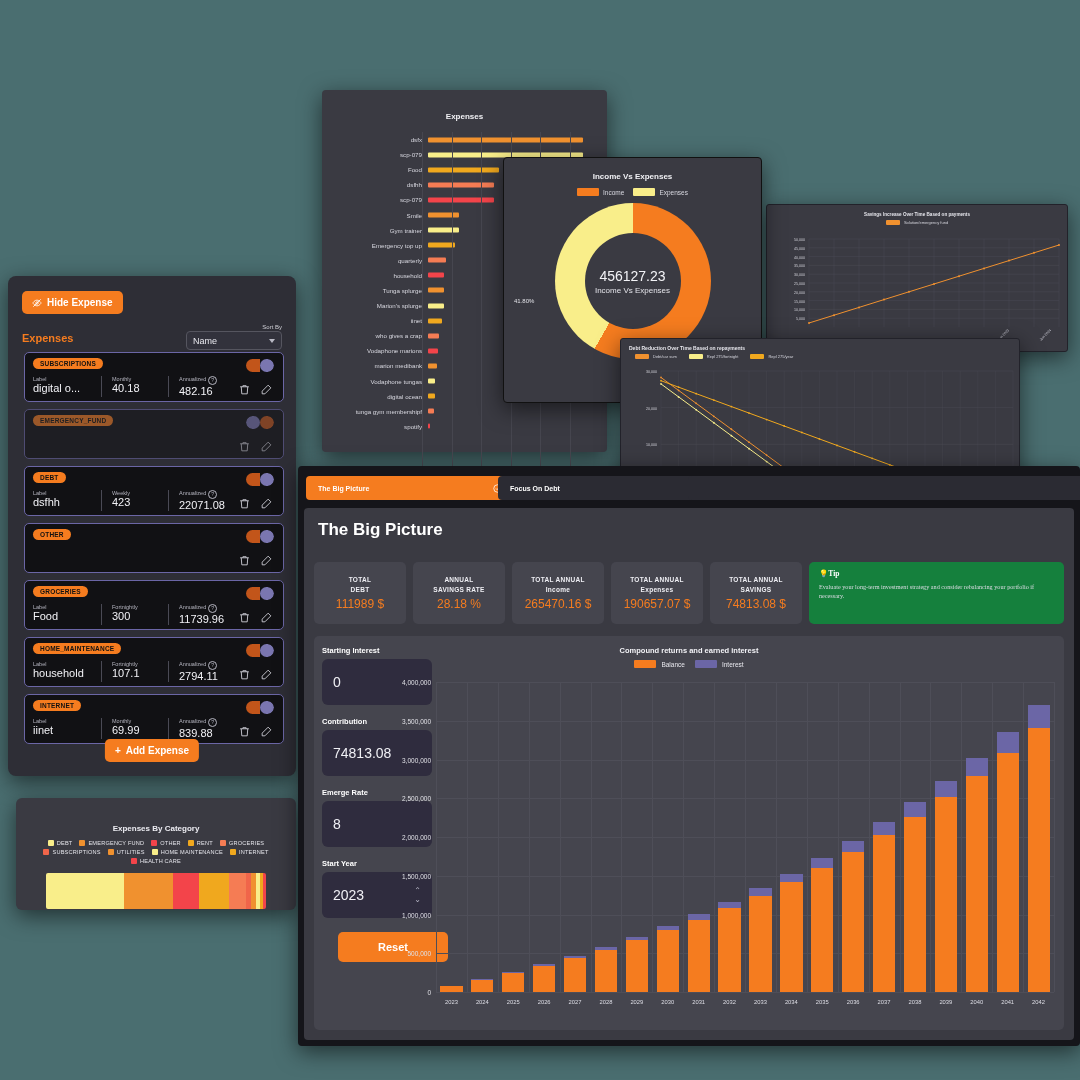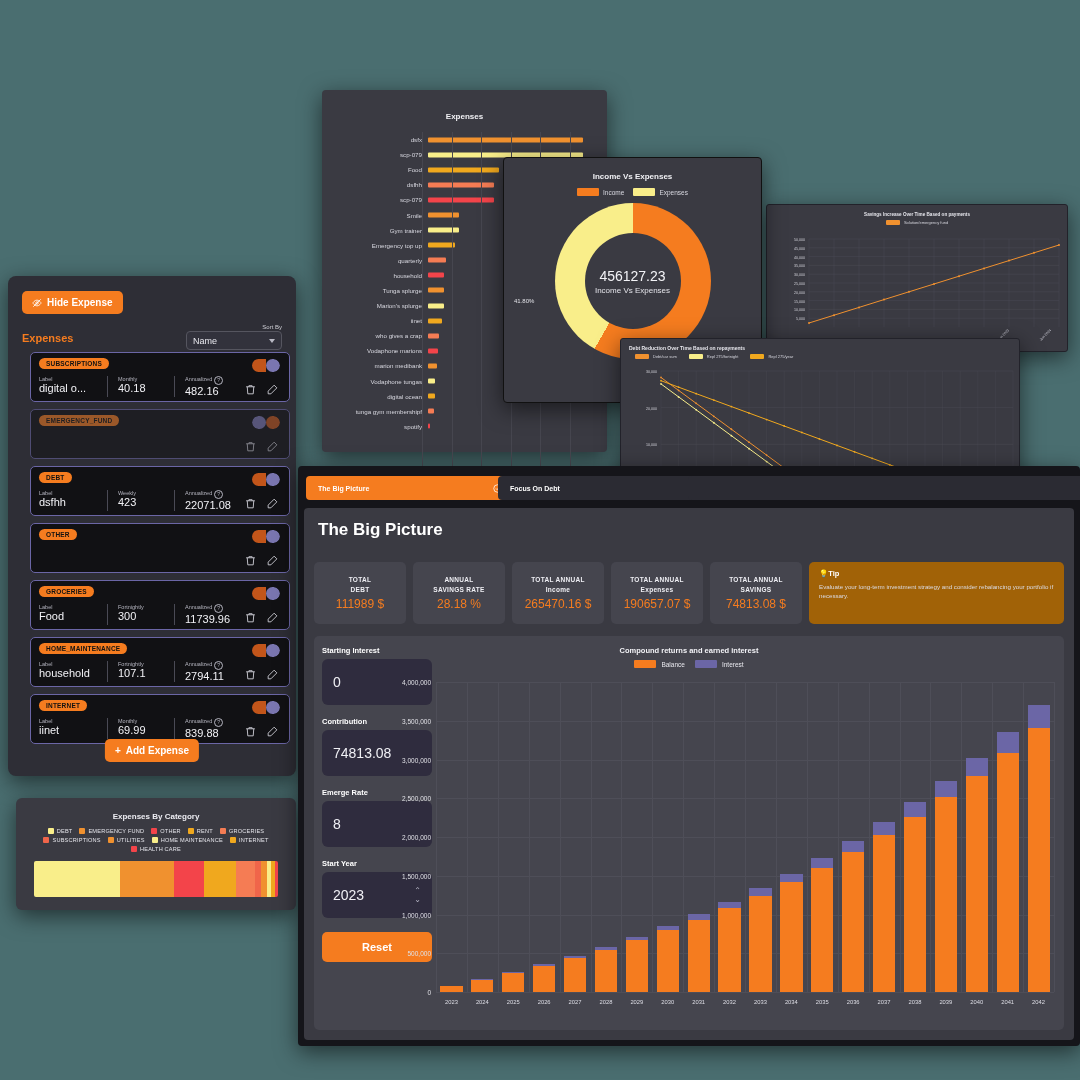--- a/index.html
+++ b/index.html
@@ -29,21 +29,21 @@
   .exp-head{position:absolute;left:14px;top:56px;
     color:#f57c1f;font-size:11px;font-weight:bold;}
   .sortby-wrap{position:absolute;right:14px;top:48px;width:96px;}
   .sortby-lbl{font-size:6px;color:#cfcfd6;text-align:right;margin-bottom:1px;}
   .sortby-sel{
     background:#32323c;border:1px solid #55555f;border-radius:4px;
     height:17px;display:flex;align-items:center;justify-content:space-between;
     padding:0 6px;color:#e8e8ee;font-size:9px;
   }
   .chev{width:0;height:0;border-left:3px solid transparent;border-right:3px solid transparent;border-top:4px solid #b9b9c4;}
-  #expense-list{position:absolute;left:22px;top:76px;width:260px;}
+  #expense-list{position:absolute;left:16px;top:76px;width:260px;}
   .exp-row{
     position:relative;background:#111114;border:1px solid #6b66a6;
     border-radius:5px;height:48px;margin-bottom:7px;
   }
   .exp-row.dim{opacity:.55;}
   .cat-pill{
     position:absolute;left:8px;top:5px;background:#f57c1f;color:#111;
     border-radius:8px;font-size:6.5px;font-weight:bold;padding:2px 7px;
     letter-spacing:.2px;
   }
@@ -62,21 +62,21 @@
   .toggle .b{position:absolute;right:0;top:0;width:50%;height:100%;background:#7a76b0;border-radius:7px;}
   .toggle.off .a{background:#7a76b0;border-radius:7px;}
   .toggle.off .b{background:#c2551a;}
   .row-actions{position:absolute;right:10px;bottom:5px;display:flex;gap:9px;}
   .ico{width:13px;height:13px;}
   #add-expense{position:absolute;left:50%;transform:translateX(-50%);bottom:14px;}
 
   
   #category-card{
     left:16px;top:798px;width:280px;height:112px;background:#3a3a42;
-    border-radius:6px;padding:8px;
+    border-radius:6px;padding:20px;
   }
   .cat-title{text-align:center;color:#ececf2;font-size:8px;font-weight:bold;margin:6px 0 7px;}
   .cat-legend{display:flex;flex-wrap:wrap;justify-content:center;gap:3px 7px;padding:0 6px;}
   .cat-legend .it{display:flex;align-items:center;gap:3px;}
   .cat-legend .sw{width:6px;height:6px;border-radius:1px;}
   .cat-legend .tx{font-size:5.6px;color:#e4e4ea;letter-spacing:.2px;}
   #cat-bar{display:flex;height:36px;margin:9px 10px 0;border-radius:2px;overflow:hidden;}
 
   
   #expenses-chart{left:322px;top:90px;width:285px;height:362px;background:#3a3a42;border-radius:4px;}
@@ -125,30 +125,30 @@
   #tab-debt{left:200px;width:182px;background:#2b2b33;}
   #tab-extra{left:390px;width:384px;background:#2b2b33;}
   #bp-body{position:absolute;left:6px;top:42px;right:6px;bottom:6px;background:#3a3a42;border-radius:4px;}
   #bp-title{color:#fff;font-size:17px;font-weight:bold;padding:12px 0 0 14px;}
   #stats{position:absolute;left:10px;top:54px;right:10px;display:flex;gap:7px;}
   .stat{flex:0 0 92px;background:#45454e;border-radius:5px;height:62px;
     display:flex;flex-direction:column;align-items:center;justify-content:center;}
   .stat .k1{font-size:6.5px;color:#efeff4;font-weight:bold;letter-spacing:.3px;}
   .stat .k2{font-size:6.5px;color:#efeff4;font-weight:bold;margin-top:3px;letter-spacing:.3px;}
   .stat .v{font-size:12px;color:#f57c1f;margin-top:4px;}
-  #tip{flex:1;background:#a16207;border-radius:5px;height:62px;padding:7px 10px;box-sizing:border-box;}
+  #tip{flex:1;background:#15803d;border-radius:5px;height:62px;padding:7px 10px;box-sizing:border-box;font-family:Liberation Serif, serif;}
   #tip .h{font-size:7.5px;color:#fff;font-weight:bold;}
   #tip .b{font-size:6.2px;color:#dcdce4;line-height:9px;margin-top:4px;}
   #compound{position:absolute;left:10px;top:128px;right:10px;bottom:10px;background:#45454e;border-radius:5px;}
   #form-col{position:absolute;left:8px;top:10px;width:110px;}
   .f-lbl{font-size:7.5px;color:#fff;font-weight:bold;margin-bottom:4px;}
   .f-in{background:#2f2c3e;border-radius:6px;height:46px;margin-bottom:12px;
     display:flex;align-items:center;justify-content:space-between;padding:0 11px;
     color:#f0f0f5;font-size:14px;box-sizing:border-box;}
-  #reset-btn{width:100%;height:30px;justify-content:center;font-size:11px;margin-top:2px;}
+  #reset-btn{width:100%;height:30px;justify-content:center;font-size:11px;margin-top:2px;margin-left:16px;}
   #cc-title{position:absolute;left:0;right:0;top:10px;text-align:center;color:#f2f2f6;font-size:7.5px;font-weight:bold;}
   #cc-legend{position:absolute;left:0;right:0;top:24px;display:flex;justify-content:center;gap:10px;}
   #cc-legend .it{display:flex;align-items:center;gap:5px;}
   #cc-legend .sw{width:22px;height:8px;border-radius:1px;}
   #cc-legend .tx{font-size:6.5px;color:#e8e8ee;}
   #plot{position:absolute;left:122px;top:46px;right:10px;bottom:38px;}
   .yt{position:absolute;right:100%;padding-right:5px;font-size:6.5px;color:#e0e0e6;transform:translateY(-50%);white-space:nowrap;}
   .hline{position:absolute;left:0;right:0;height:1px;background:#4e4e58;}
   .vline{position:absolute;top:0;bottom:0;width:1px;background:#4e4e58;}
   #bars{position:absolute;left:0;right:0;bottom:0;top:0;display:flex;align-items:flex-end;}

